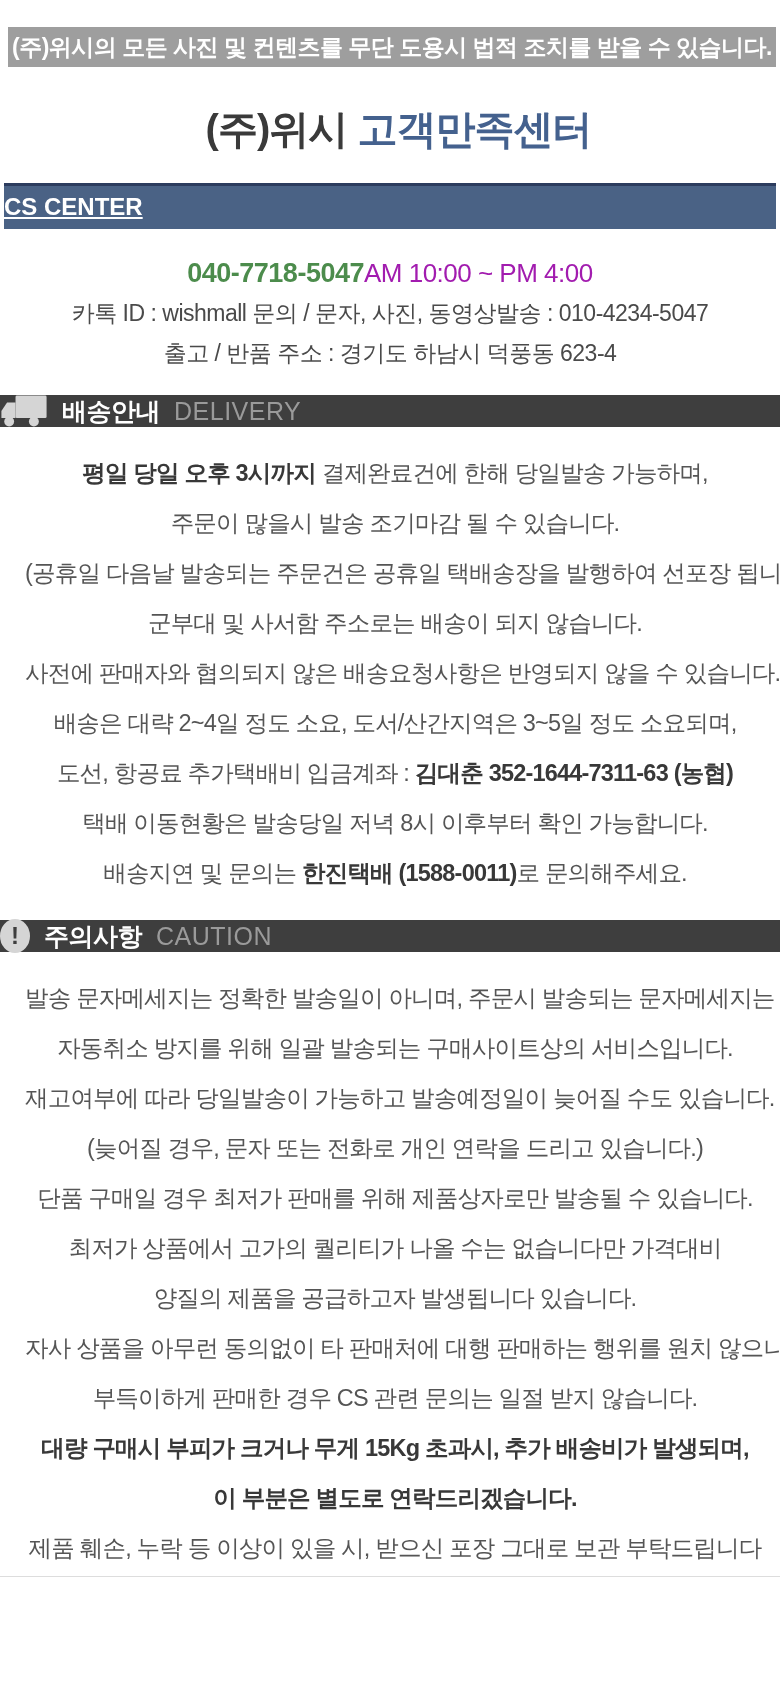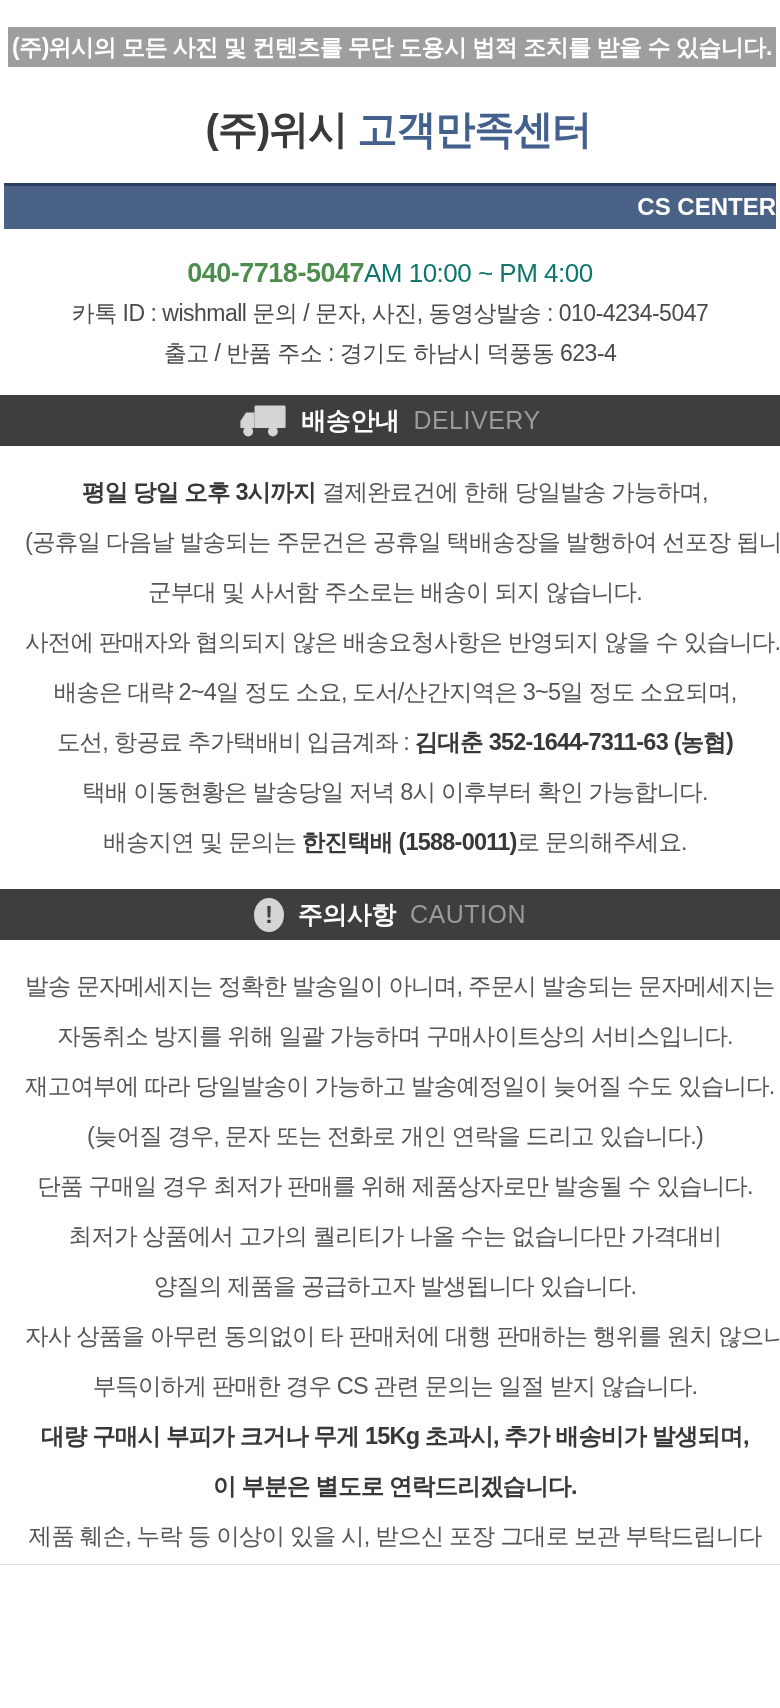--- a/index.html
+++ b/index.html
@@ -55,55 +55,55 @@
   .main-title .t-blue{color:var(--title-blue);}
   
   .cs-bar{
     margin:30px 4px 0 4px;
     height:46px;
     background:var(--navy-bar);
     border-top:3px solid var(--navy-bar-border);
     color:#ffffff;
     font-size:24px;
     font-weight:700;
-    text-align:right;
+    text-align:left;
     line-height:42px;
     letter-spacing:0px;
+    text-decoration:underline;
   }
   
   .contact{
     margin-top:24px;
     text-align:center;
   }
   .contact .line{
     height:40px;
     line-height:40px;
     font-size:23px;
     color:#4a4a4a;
     letter-spacing:-0.5px;
     white-space:nowrap;
   }
   .contact .phone-number{
     color:var(--green);
     font-size:27px;
     font-weight:800;
   }
   .contact .phone-hours{
-    color:#0f766e;
+    color:#a21caf;
     font-size:26px;
     margin-left:0;
   }
   
   .section-bar{
     margin-top:22px;
-    height:51px;
+    height:32px;
     background:var(--section-bar);
     display:flex;
     align-items:center;
-    justify-content:center;
     gap:14px;
   }
   .section-bar .bar-title{
     color:#ffffff;
     font-size:25px;
     font-weight:700;
     letter-spacing:-0.5px;
   }
   .section-bar .bar-sub{
     color:var(--sub-label);
@@ -175,38 +175,39 @@
         <circle cx="13" cy="39" r="7" fill="#d5d5d5"></circle>
         <circle cx="48" cy="39" r="7" fill="#d5d5d5"></circle>
       </svg>
     </span>
     <span class="bar-title">배송안내</span>
     <span class="bar-sub">DELIVERY</span>
   </div>
 
   <div class="text-block">
     <p class="body-line"><span></span><strong>평일 당일 오후 3시까지</strong><span> 결제완료건에 한해 당일발송 가능하며,</span></p>
+    <p class="body-line"><span>주문이 많을시 발송 조기마감 될 수 있습니다.</span><strong></strong><span></span></p>
     <p class="body-line"><span>(공휴일 다음날 발송되는 주문건은 공휴일 택배송장을 발행하여 선포장 됩니다.)</span><strong></strong><span></span></p>
     <p class="body-line"><span>군부대 및 사서함 주소로는 배송이 되지 않습니다.</span><strong></strong><span></span></p>
     <p class="body-line"><span>사전에 판매자와 협의되지 않은 배송요청사항은 반영되지 않을 수 있습니다.</span><strong></strong><span></span></p>
     <p class="body-line"><span>배송은 대략 2~4일 정도 소요, 도서/산간지역은 3~5일 정도 소요되며,</span><strong></strong><span></span></p>
     <p class="body-line"><span>도선, 항공료 추가택배비 입금계좌 : </span><strong>김대춘 352-1644-7311-63 (농협)</strong><span></span></p>
     <p class="body-line"><span>택배 이동현황은 발송당일 저녁 8시 이후부터 확인 가능합니다.</span><strong></strong><span></span></p>
     <p class="body-line"><span>배송지연 및 문의는 </span><strong>한진택배 (1588-0011)</strong><span>로 문의해주세요.</span></p>
   </div>
 
   <div class="section-bar">
     <span class="caution-icon">!</span>
     <span class="bar-title">주의사항</span>
     <span class="bar-sub">CAUTION</span>
   </div>
 
   <div class="text-block">
     <p class="body-line"><span>발송 문자메세지는 정확한 발송일이 아니며, 주문시 발송되는 문자메세지는</span><strong></strong><span></span></p>
-    <p class="body-line"><span>자동취소 방지를 위해 일괄 가능하며 구매사이트상의 서비스입니다.</span><strong></strong><span></span></p>
+    <p class="body-line"><span>자동취소 방지를 위해 일괄 발송되는 구매사이트상의 서비스입니다.</span><strong></strong><span></span></p>
     <p class="body-line"><span>재고여부에 따라 당일발송이 가능하고 발송예정일이 늦어질 수도 있습니다.</span><strong></strong><span></span></p>
     <p class="body-line"><span>(늦어질 경우, 문자 또는 전화로 개인 연락을 드리고 있습니다.)</span><strong></strong><span></span></p>
     <p class="body-line"><span>단품 구매일 경우 최저가 판매를 위해 제품상자로만 발송될 수 있습니다.</span><strong></strong><span></span></p>
     <p class="body-line"><span>최저가 상품에서 고가의 퀄리티가 나올 수는 없습니다만 가격대비</span><strong></strong><span></span></p>
     <p class="body-line"><span>양질의 제품을 공급하고자 발생됩니다 있습니다.</span><strong></strong><span></span></p>
     <p class="body-line"><span>자사 상품을 아무런 동의없이 타 판매처에 대행 판매하는 행위를 원치 않으나,</span><strong></strong><span></span></p>
     <p class="body-line"><span>부득이하게 판매한 경우 CS 관련 문의는 일절 받지 않습니다.</span><strong></strong><span></span></p>
     <p class="body-line"><span></span><strong>대량 구매시 부피가 크거나 무게 15Kg 초과시, 추가 배송비가 발생되며,</strong><span></span></p>
     <p class="body-line"><span></span><strong>이 부분은 별도로 연락드리겠습니다.</strong><span></span></p>
     <p class="body-line"><span>제품 훼손, 누락 등 이상이 있을 시, 받으신 포장 그대로 보관 부탁드립니다</span><strong></strong><span></span></p>

